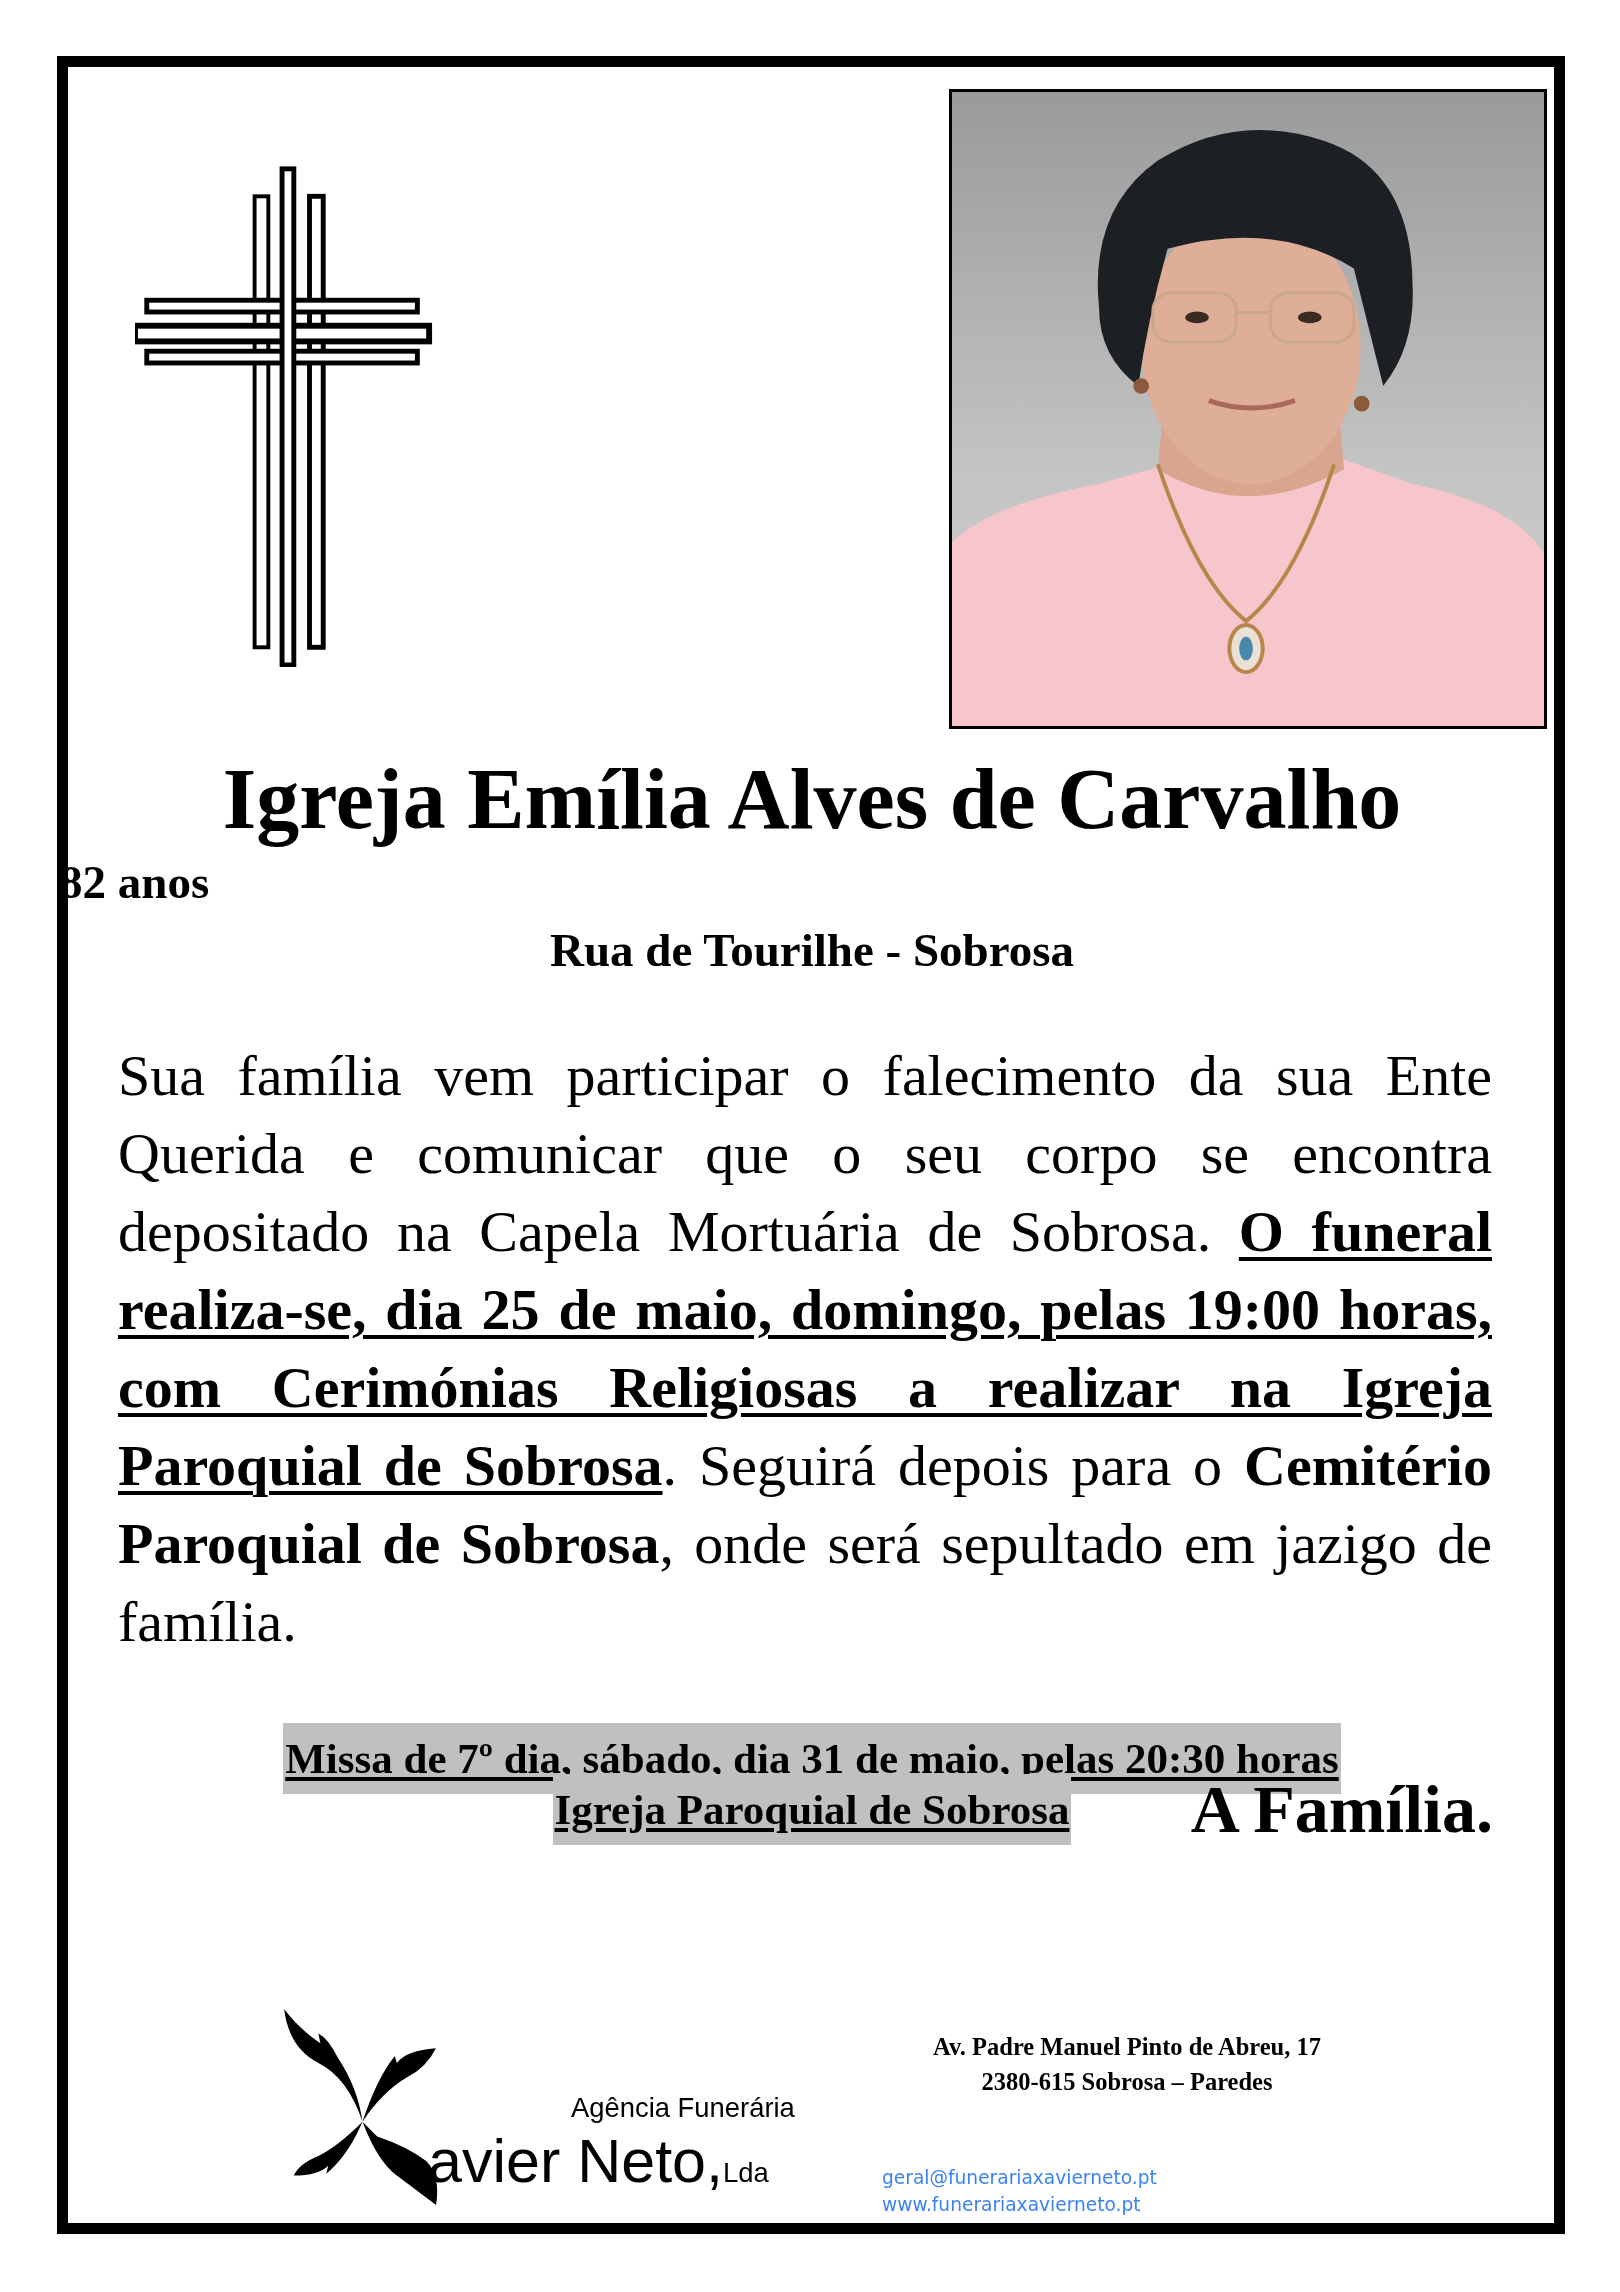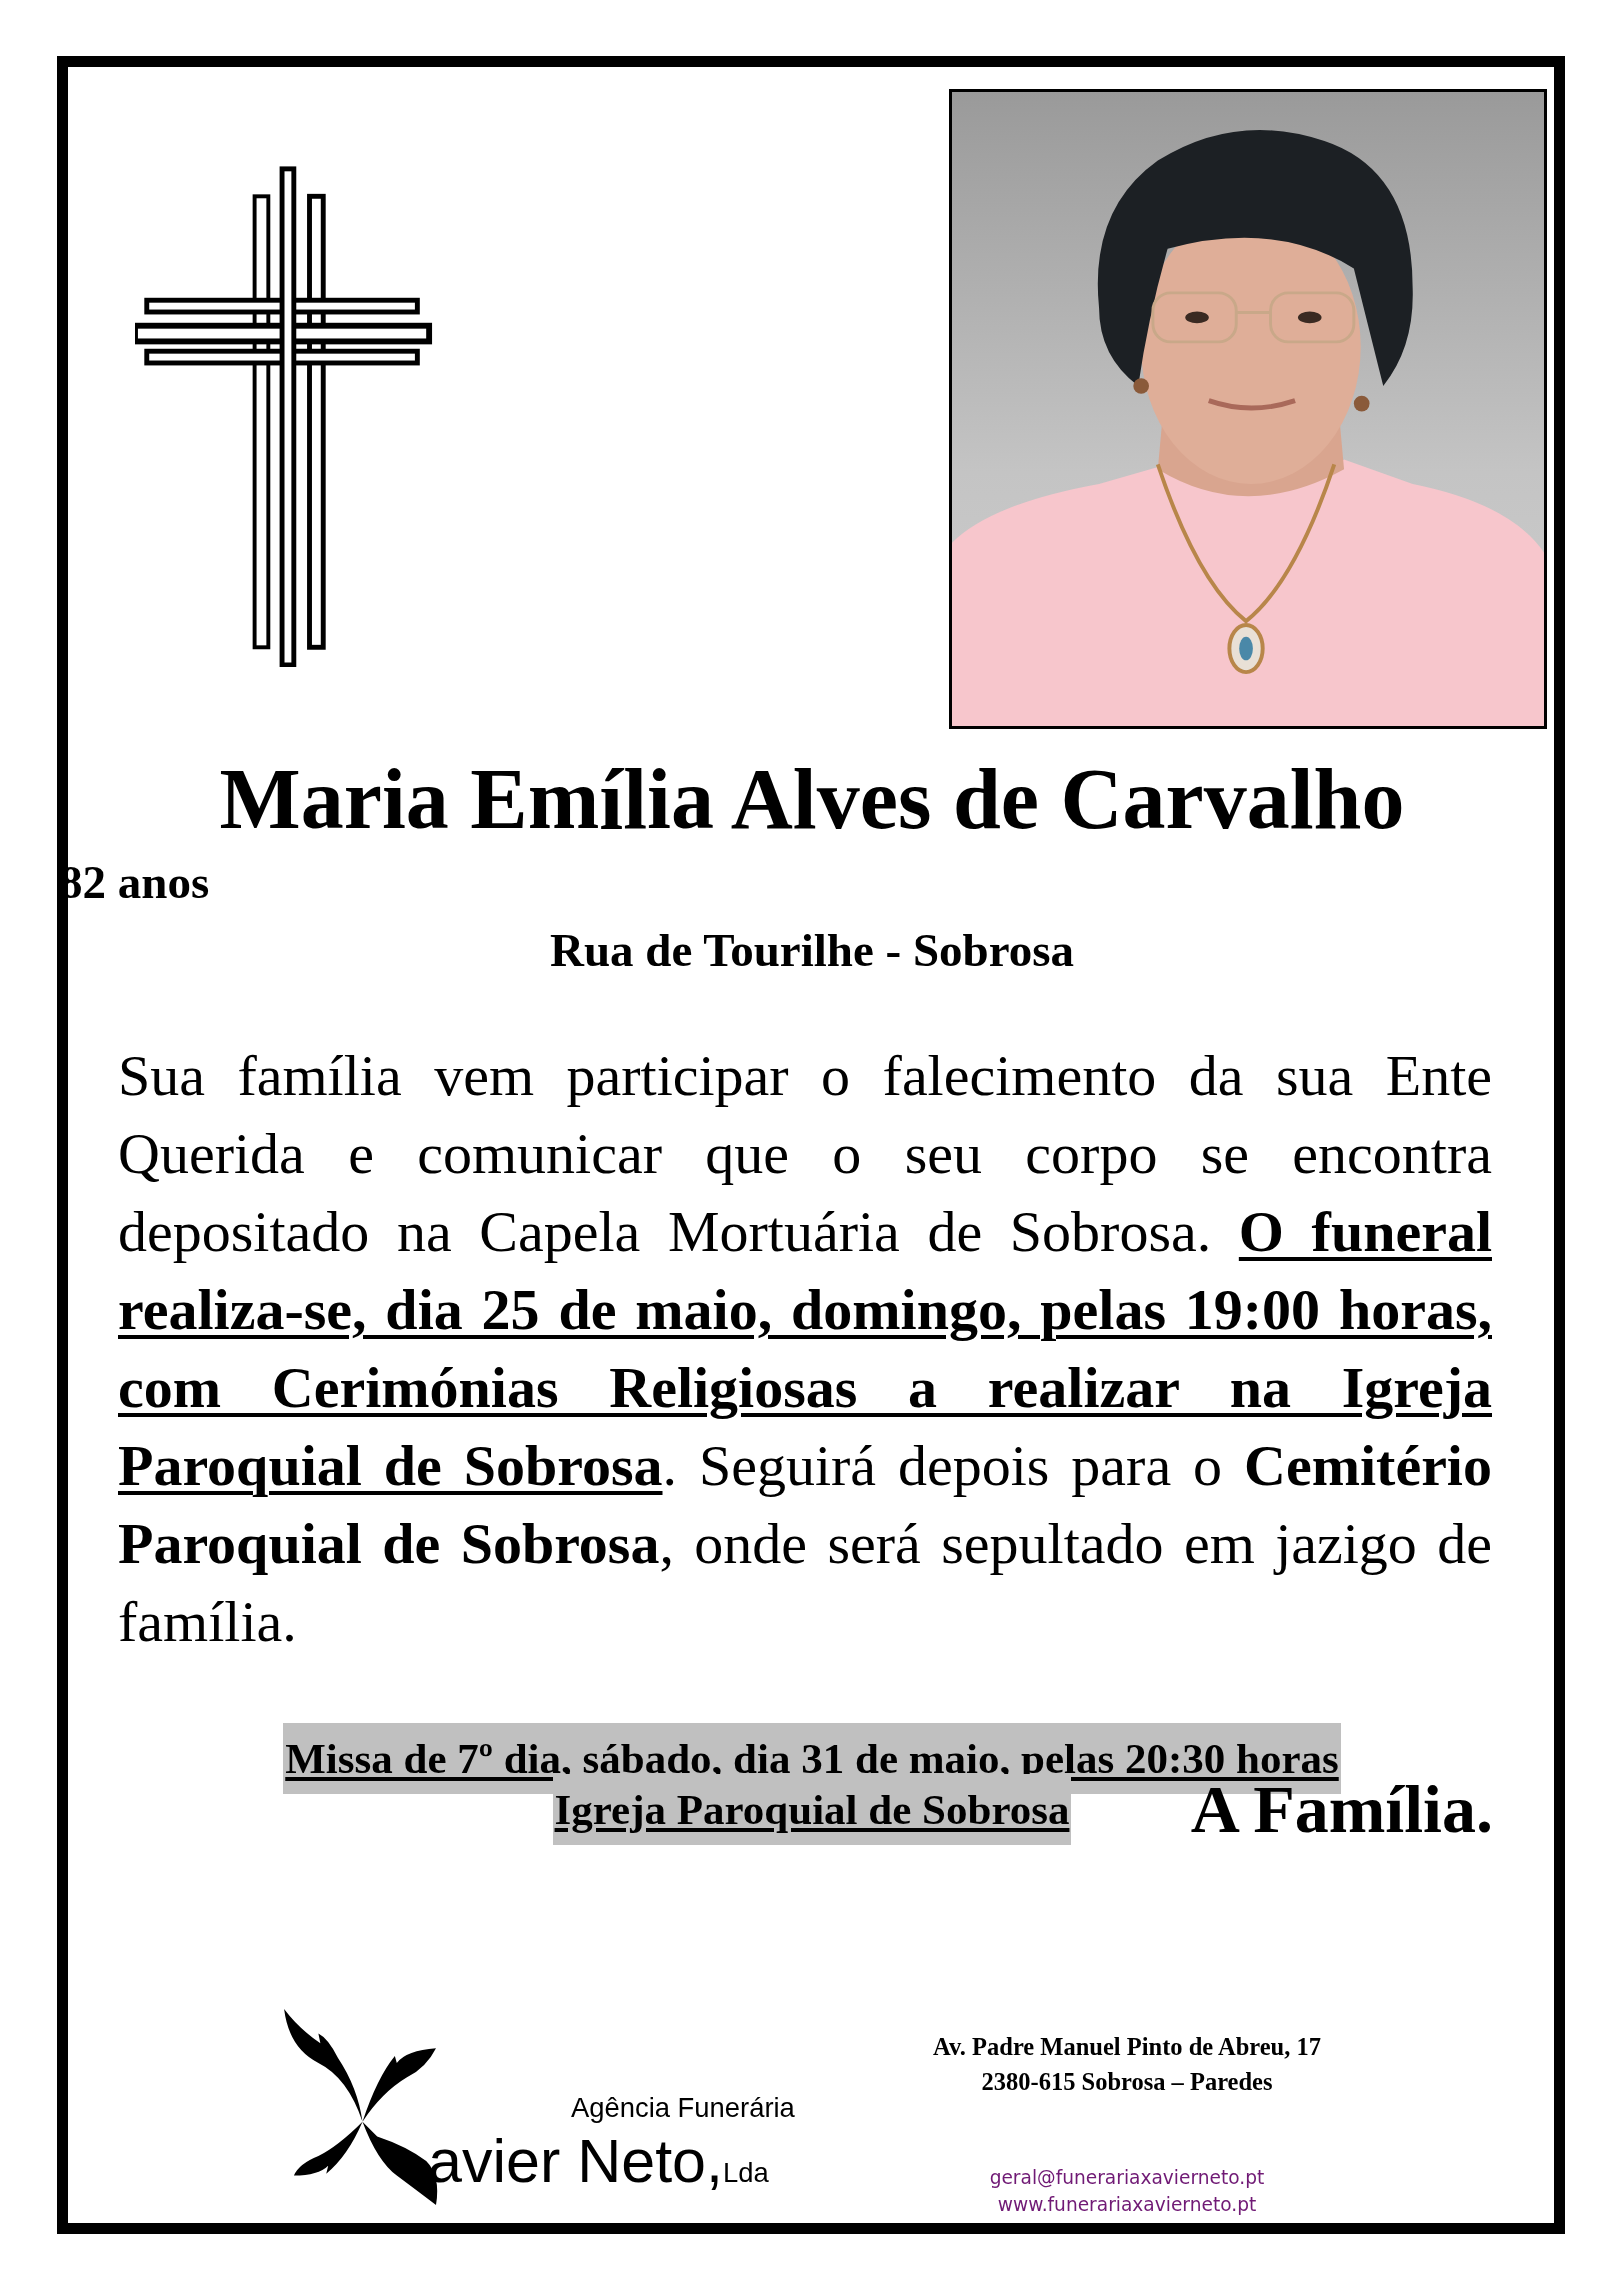--- a/index.html
+++ b/index.html
@@ -29,22 +29,22 @@
   .signature { position: absolute; right: 127px; top: 1778px; font-weight: bold; font-size: 68px;
                line-height: 63px; }
   .logo-mark { position: absolute; left: 279px; top: 2009px; width: 167px; height: 196px; }
   .agency-sub { position: absolute; left: 571px; top: 2092px; font-family: "Liberation Sans", sans-serif;
                 font-size: 27.4px; line-height: 31px; }
   .agency-name { position: absolute; left: 428px; top: 2127px; font-family: "Liberation Sans", sans-serif;
                  font-size: 61px; line-height: 69px; white-space: nowrap; }
   .agency-name .lda { font-size: 27.4px; }
   .contact { position: absolute; left: 882px; width: 490px; top: 2029px; text-align: center;
              font-weight: bold; font-size: 24.5px; line-height: 35px; }
-  .web { position: absolute; left: 882px; width: 490px; top: 2164px; text-align: center;
-         font-family: "DejaVu Sans", sans-serif; font-size: 18.6px; line-height: 27.4px; color: #701a75; }
+  .web { position: absolute; left: 882px; width: 490px; top: 2164px; text-align: left;
+         font-family: "DejaVu Sans", sans-serif; font-size: 18.6px; line-height: 27.4px; color: #3b82f6; }
 </style>
 </head>
 <body>
 
 <div class="frame"></div>
 
 <svg class="cross" viewBox="0 0 306 520">
   <g fill="#fff" stroke="#000" stroke-width="4">
 
     <rect x="122" y="40" width="14" height="460" stroke-width="4"></rect>
@@ -93,21 +93,21 @@
 
     <circle cx="193" cy="300" r="8" fill="#8a5a3a"></circle>
     <circle cx="418" cy="318" r="8" fill="#8a5a3a"></circle>
 
     <path d="M210 380 Q250 500 300 540 Q350 500 390 380" stroke="#b8864a" stroke-width="4" fill="none"></path>
     <ellipse cx="300" cy="568" rx="17" ry="24" fill="#e9e0d6" stroke="#b8864a" stroke-width="4"></ellipse>
     <ellipse cx="300" cy="568" rx="7" ry="12" fill="#4a88a8"></ellipse>
   </svg>
 </div>
 
-<div class="name">Maria Emília Alves de Carvalho</div>
+<div class="name">Igreja Emília Alves de Carvalho</div>
 <div class="age">82 anos</div>
 <div class="address">Rua de Tourilhe - Sobrosa</div>
 
 <div class="body-text"><span>Sua família vem participar o falecimento da sua Ente Querida e comunicar que o seu corpo se encontra depositado na Capela Mortuária de Sobrosa. </span><b class="u">O funeral realiza-se, dia 25 de maio, domingo, pelas 19:00 horas, com Cerimónias Religiosas a realizar na Igreja Paroquial de Sobrosa</b><span>. Seguirá depois para o </span><b>Cemitério Paroquial de Sobrosa</b><span>, onde será sepultado em jazigo de família.</span></div>
 
 <div class="mass">
   <span>Missa de 7º dia, sábado, dia 31 de maio, pelas 20:30 horas</span><br>
   <span>Igreja Paroquial de Sobrosa</span>
 </div>
 

